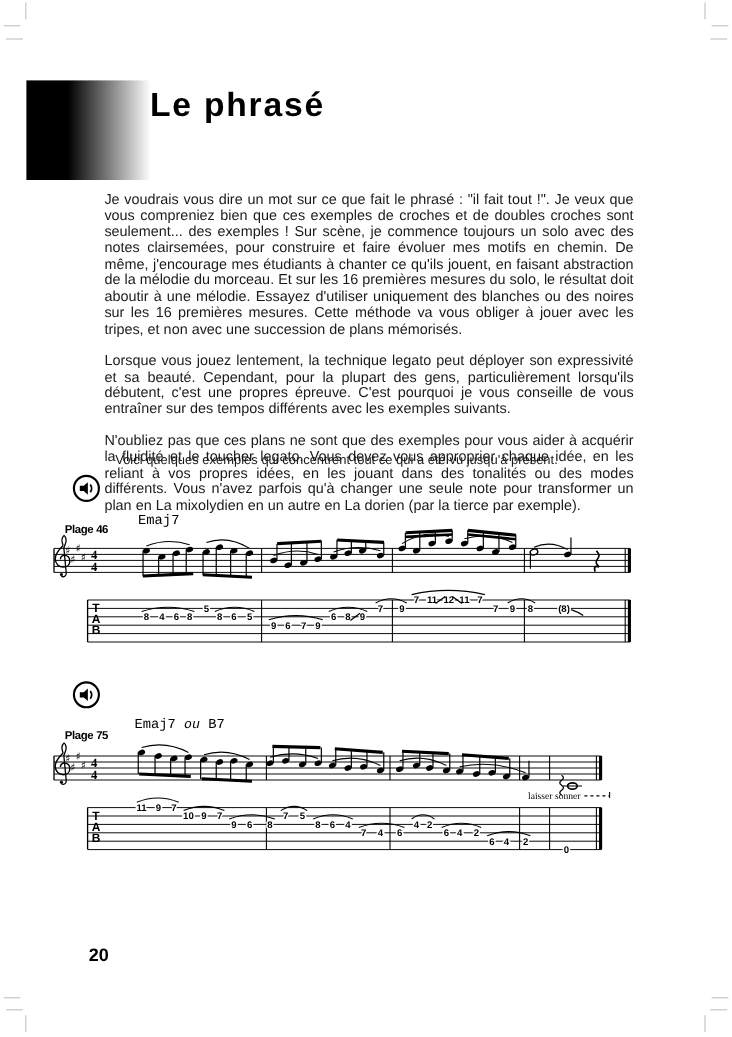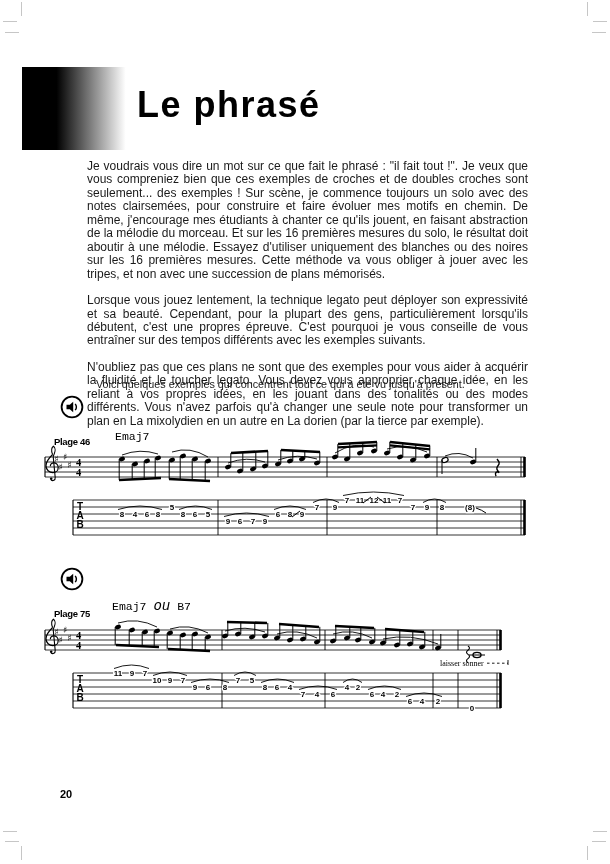--- a/index.html
+++ b/index.html
@@ -3,35 +3,35 @@
 <meta charset="utf-8">
 <style>
   html,body{margin:0;padding:0;background:#fff;}
   .page{position:relative;width:610px;height:864px;background:#fff;overflow:hidden;
         font-family:"Liberation Sans",sans-serif;color:#151515;}
   .crop{position:absolute;background:#c6c6c6;}
   .crop.h{height:1px;width:14px;}
   .crop.v{width:1px;height:14px;}
   .grad{position:absolute;left:22px;top:67px;width:108px;height:83px;
         background:linear-gradient(90deg,#000 0%,#000 32%,#fff 96%);}
-  h1.title{position:absolute;left:125px;top:72px;margin:12px;font-size:36px;font-weight:bold;
+  h1.title{position:absolute;left:125px;top:72px;margin:0;font-size:28px;font-weight:bold;
         letter-spacing:1.5px;color:#000;}
   .bodytext{position:absolute;left:87px;top:160px;width:441px;font-size:12px;
         line-height:13.45px;text-align:justify;color:#1a1a1a;}
   .bodytext p{margin:0 0 13px 0;}
   .intro-row{position:absolute;left:96px;top:378px;width:430px;font-size:10.8px;color:#1a1a1a;}
   .plage{position:absolute;width:52px;text-align:center;}
   .plage svg{display:block;margin:0 auto;}
   .plage .lbl{font-weight:bold;font-size:9.5px;letter-spacing:-0.3px;margin-top:17px;color:#000;}
   .chord{position:absolute;font-family:Liberation Mono, monospace;font-size:11.5px;color:#000;}
-  .chord .con{font-style:italic;font-size:14px;}
+  .chord .con{font-style:italic;font-size:11px;}
   .music{position:absolute;left:40px;}
   #music1{top:433px;}
   #music2{top:606px;}
-  .pagenum{position:absolute;left:60px;top:788px;font-weight:bold;font-size:11px;color:#000;}
+  .pagenum{position:absolute;left:74px;top:788px;font-weight:bold;font-size:15px;color:#000;}
 </style>
 </head>
 <body>
 
 <div class="page">
 
   <div class="crop v" style="left:21px;top:2px"></div>
   <div class="crop h" style="left:3px;top:21px"></div>
   <div class="crop h" style="left:5px;top:32px"></div>
   <div class="crop v" style="left:587px;top:2px"></div>

